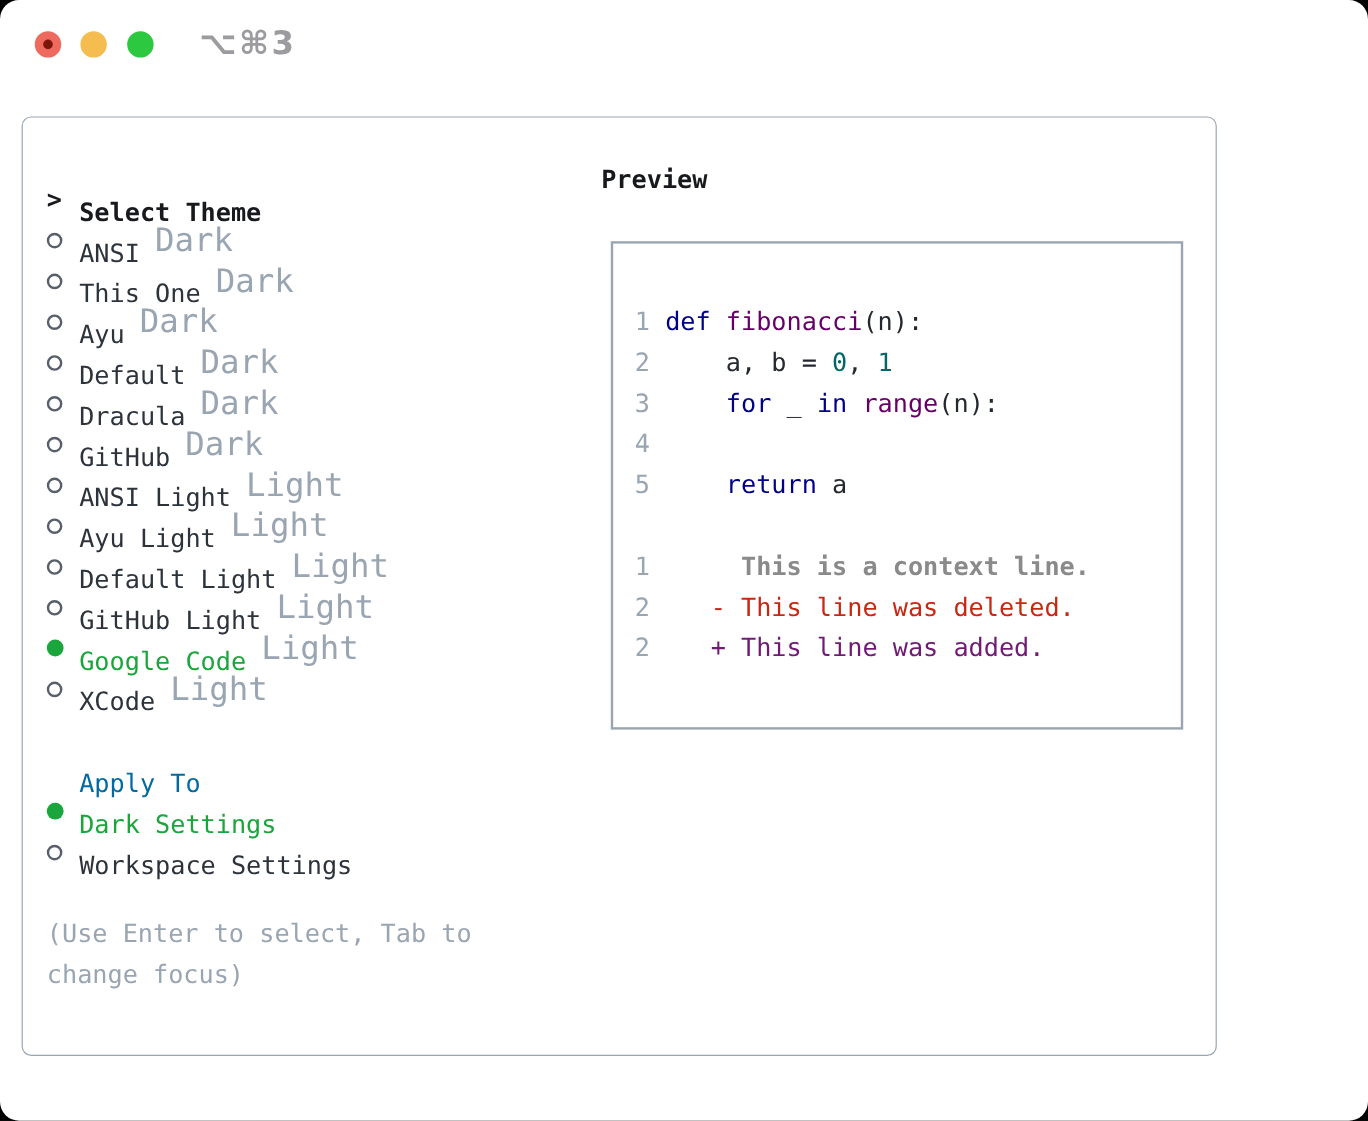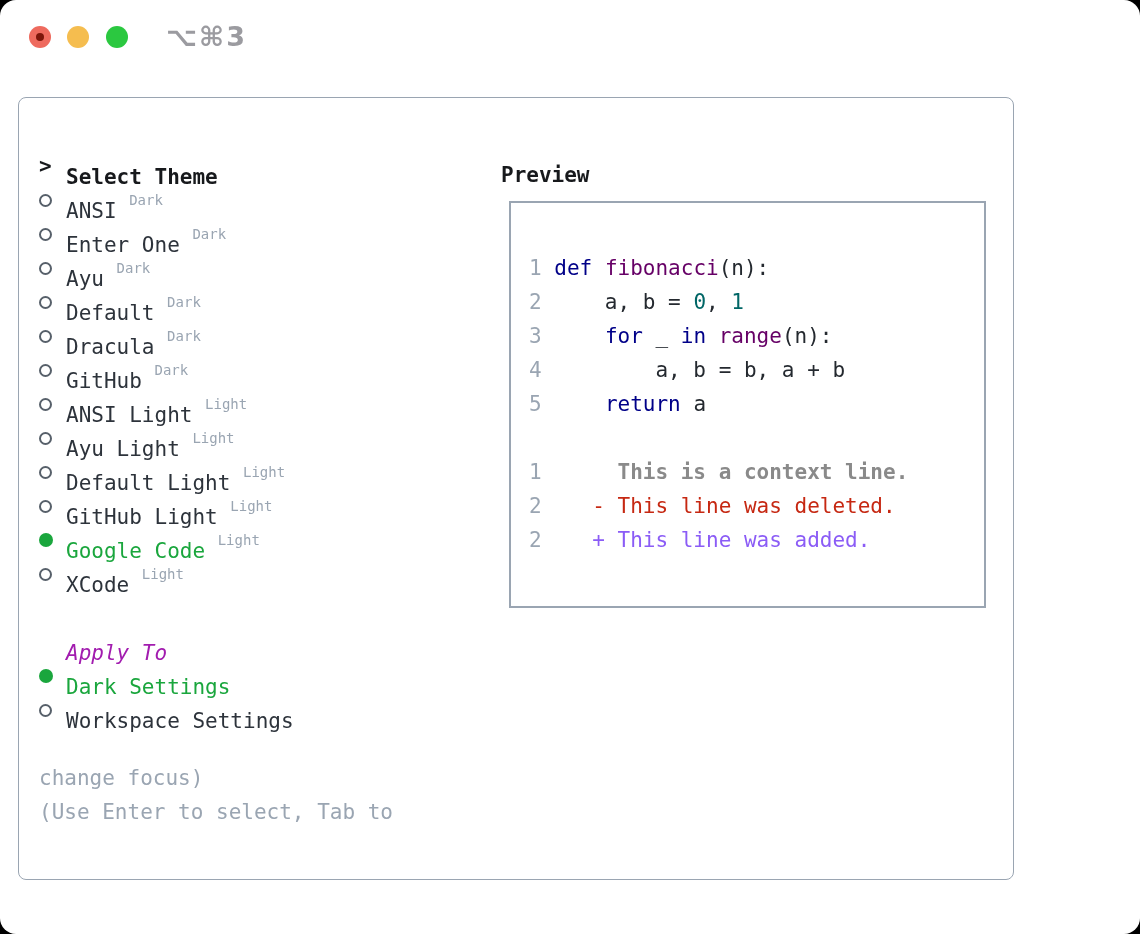--- a/index.html
+++ b/index.html
@@ -39,47 +39,47 @@
     width: 27px; flex: 0 0 27px; display: flex; align-items: center;
     font-weight: bold; color: #17191c; font-size: 21px;
   }
   .circle {
     width: 13px; height: 13px; border-radius: 50%;
     border: 2px solid #57606a; display: inline-block;
   }
   .circle.filled { border: none; width: 14px; height: 14px; background: #1aa63d; }
   .row .label { font-size: 21px; color: #2d333b; margin-top: 22px; }
   .row.selected .label { color: #1aa63d; }
-  .row .tag { font-size: 14px; color: #9aa5b2; margin-left: 12.6px; }
+  .row .tag { font-size: 27px; color: #9aa5b2; margin-left: 12.6px; }
   .row.header .label { font-weight: bold; color: #17191c; }
-  .row.subheader .label { color: #a21caf; font-style: italic; }
+  .row.subheader .label { color: #0369a1; }
   .spacer { height: 34px; }
   .help-line { height: 34px; display: flex; align-items: center;
     font-size: 21px; color: #9aa5b2; white-space: pre; }
   
   .preview-heading {
-    position: absolute; left: 482px; top: 60px; height: 34px;
+    position: absolute; left: 482px; top: 35px; height: 34px;
     display: flex; align-items: center;
     font-size: 21px; font-weight: bold; color: #17191c;
   }
   .preview-box {
     position: absolute; left: 490px; top: 103px; width: 477px; height: 407px;
     border: 2px solid #9aa5b2; background: #fff;
   }
   .code-area { position: absolute; left: 18px; top: 48px; }
   .cline { height: 34px; display: flex; align-items: center;
     font-size: 21px; white-space: pre; color: #24292f; }
   .lnum { color: #9aa5b2; }
   .c-kw  { color: #000088; }
   .c-fn  { color: #660066; }
   .c-num { color: #006666; }
   .c-txt { color: #24292f; }
   .d-context { color: #8a8a8a; font-weight: bold; }
   .d-deleted { color: #c62812; }
-  .d-added   { color: #8b5cf6; }
+  .d-added   { color: #701a75; }
 </style>
 </head>
 <body>
 
 <div class="window">
 
   <div class="titlebar">
     <div class="tl tl-red"></div>
     <div class="tl tl-yellow"></div>
     <div class="tl tl-green"></div>
@@ -89,21 +89,21 @@
   <div class="panel">
 
     <div class="left-col">
       <div class="row header">
         <span class="marker">&gt;</span>
         <span class="label">Select Theme</span>
       </div>
 
       <div id="theme-list">
           <div class="row"><span class="marker"><span class="circle"></span></span><span class="label">ANSI</span><span class="tag">Dark</span></div>
-          <div class="row"><span class="marker"><span class="circle"></span></span><span class="label">Enter One</span><span class="tag">Dark</span></div>
+          <div class="row"><span class="marker"><span class="circle"></span></span><span class="label">This One</span><span class="tag">Dark</span></div>
           <div class="row"><span class="marker"><span class="circle"></span></span><span class="label">Ayu</span><span class="tag">Dark</span></div>
           <div class="row"><span class="marker"><span class="circle"></span></span><span class="label">Default</span><span class="tag">Dark</span></div>
           <div class="row"><span class="marker"><span class="circle"></span></span><span class="label">Dracula</span><span class="tag">Dark</span></div>
           <div class="row"><span class="marker"><span class="circle"></span></span><span class="label">GitHub</span><span class="tag">Dark</span></div>
           <div class="row"><span class="marker"><span class="circle"></span></span><span class="label">ANSI Light</span><span class="tag">Light</span></div>
           <div class="row"><span class="marker"><span class="circle"></span></span><span class="label">Ayu Light</span><span class="tag">Light</span></div>
           <div class="row"><span class="marker"><span class="circle"></span></span><span class="label">Default Light</span><span class="tag">Light</span></div>
           <div class="row"><span class="marker"><span class="circle"></span></span><span class="label">GitHub Light</span><span class="tag">Light</span></div>
           <div class="row selected"><span class="marker"><span class="circle filled"></span></span><span class="label">Google Code</span><span class="tag">Light</span></div>
           <div class="row"><span class="marker"><span class="circle"></span></span><span class="label">XCode</span><span class="tag">Light</span></div>
@@ -117,33 +117,33 @@
       </div>
 
       <div id="apply-list">
           <div class="row selected"><span class="marker"><span class="circle filled"></span></span><span class="label">Dark Settings</span></div>
           <div class="row"><span class="marker"><span class="circle"></span></span><span class="label">Workspace Settings</span></div>
         </div>
 
       <div class="spacer"></div>
 
       <div id="help-text">
+          <div class="help-line">(Use Enter to select, Tab to</div>
           <div class="help-line">change focus)</div>
-          <div class="help-line">(Use Enter to select, Tab to</div>
         </div>
     </div>
 
     <div class="preview-heading">Preview</div>
 
     <div class="preview-box">
       <div class="code-area" id="code-area">
           <div class="cline"><span class="lnum">1 </span><span class="c-kw">def </span><span class="c-fn">fibonacci</span><span class="c-txt">(n):</span></div>
           <div class="cline"><span class="lnum">2 </span><span class="c-txt">    a, b = </span><span class="c-num">0</span><span class="c-txt">, </span><span class="c-num">1</span></div>
           <div class="cline"><span class="lnum">3 </span><span class="c-txt">    </span><span class="c-kw">for </span><span class="c-txt">_ </span><span class="c-kw">in </span><span class="c-fn">range</span><span class="c-txt">(n):</span></div>
-          <div class="cline"><span class="lnum">4 </span><span class="c-txt">        a, b = b, a + b</span></div>
+          <div class="cline"><span class="lnum">4 </span></div>
           <div class="cline"><span class="lnum">5 </span><span class="c-txt">    </span><span class="c-kw">return </span><span class="c-txt">a</span></div>
           <div class="cline"></div>
           <div class="cline"><span class="lnum">1    </span><span class="d-context">  This is a context line.</span></div>
           <div class="cline"><span class="lnum">2    </span><span class="d-deleted">- This line was deleted.</span></div>
           <div class="cline"><span class="lnum">2    </span><span class="d-added">+ This line was added.</span></div>
         </div>
     </div>
 
   </div>
 </div>

